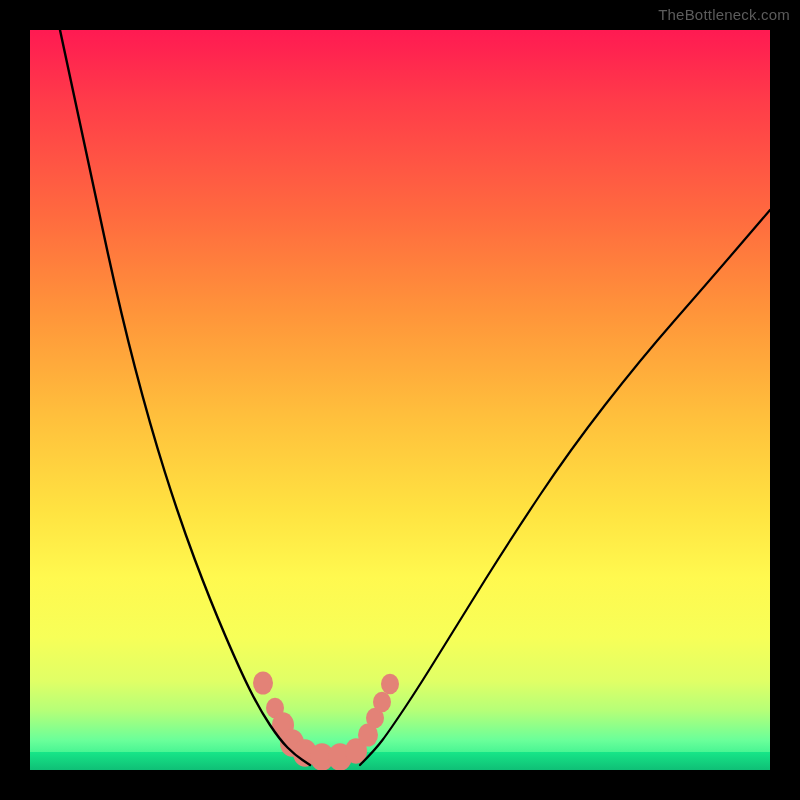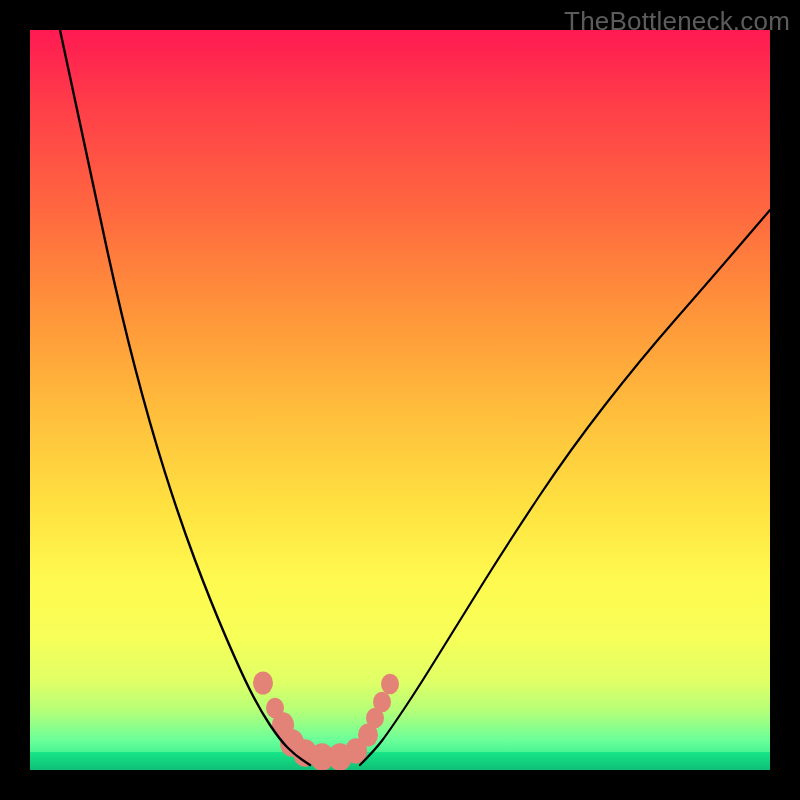--- a/index.html
+++ b/index.html
@@ -53,21 +53,21 @@
     left: 0;
     top: 0;
     width: 740px;
     height: 740px;
   }
   .watermark {
     position: absolute;
     top: 6px;
     right: 10px;
     font-family: Arial, Helvetica, sans-serif;
-    font-size: 26px;
+    font-size: 15px;
     color: #5c5c5c;
     letter-spacing: 0.2px;
     user-select: none;
   }
 </style>
 </head>
 <body>
 
 <div class="frame">
   <div class="watermark">TheBottleneck.com</div>

